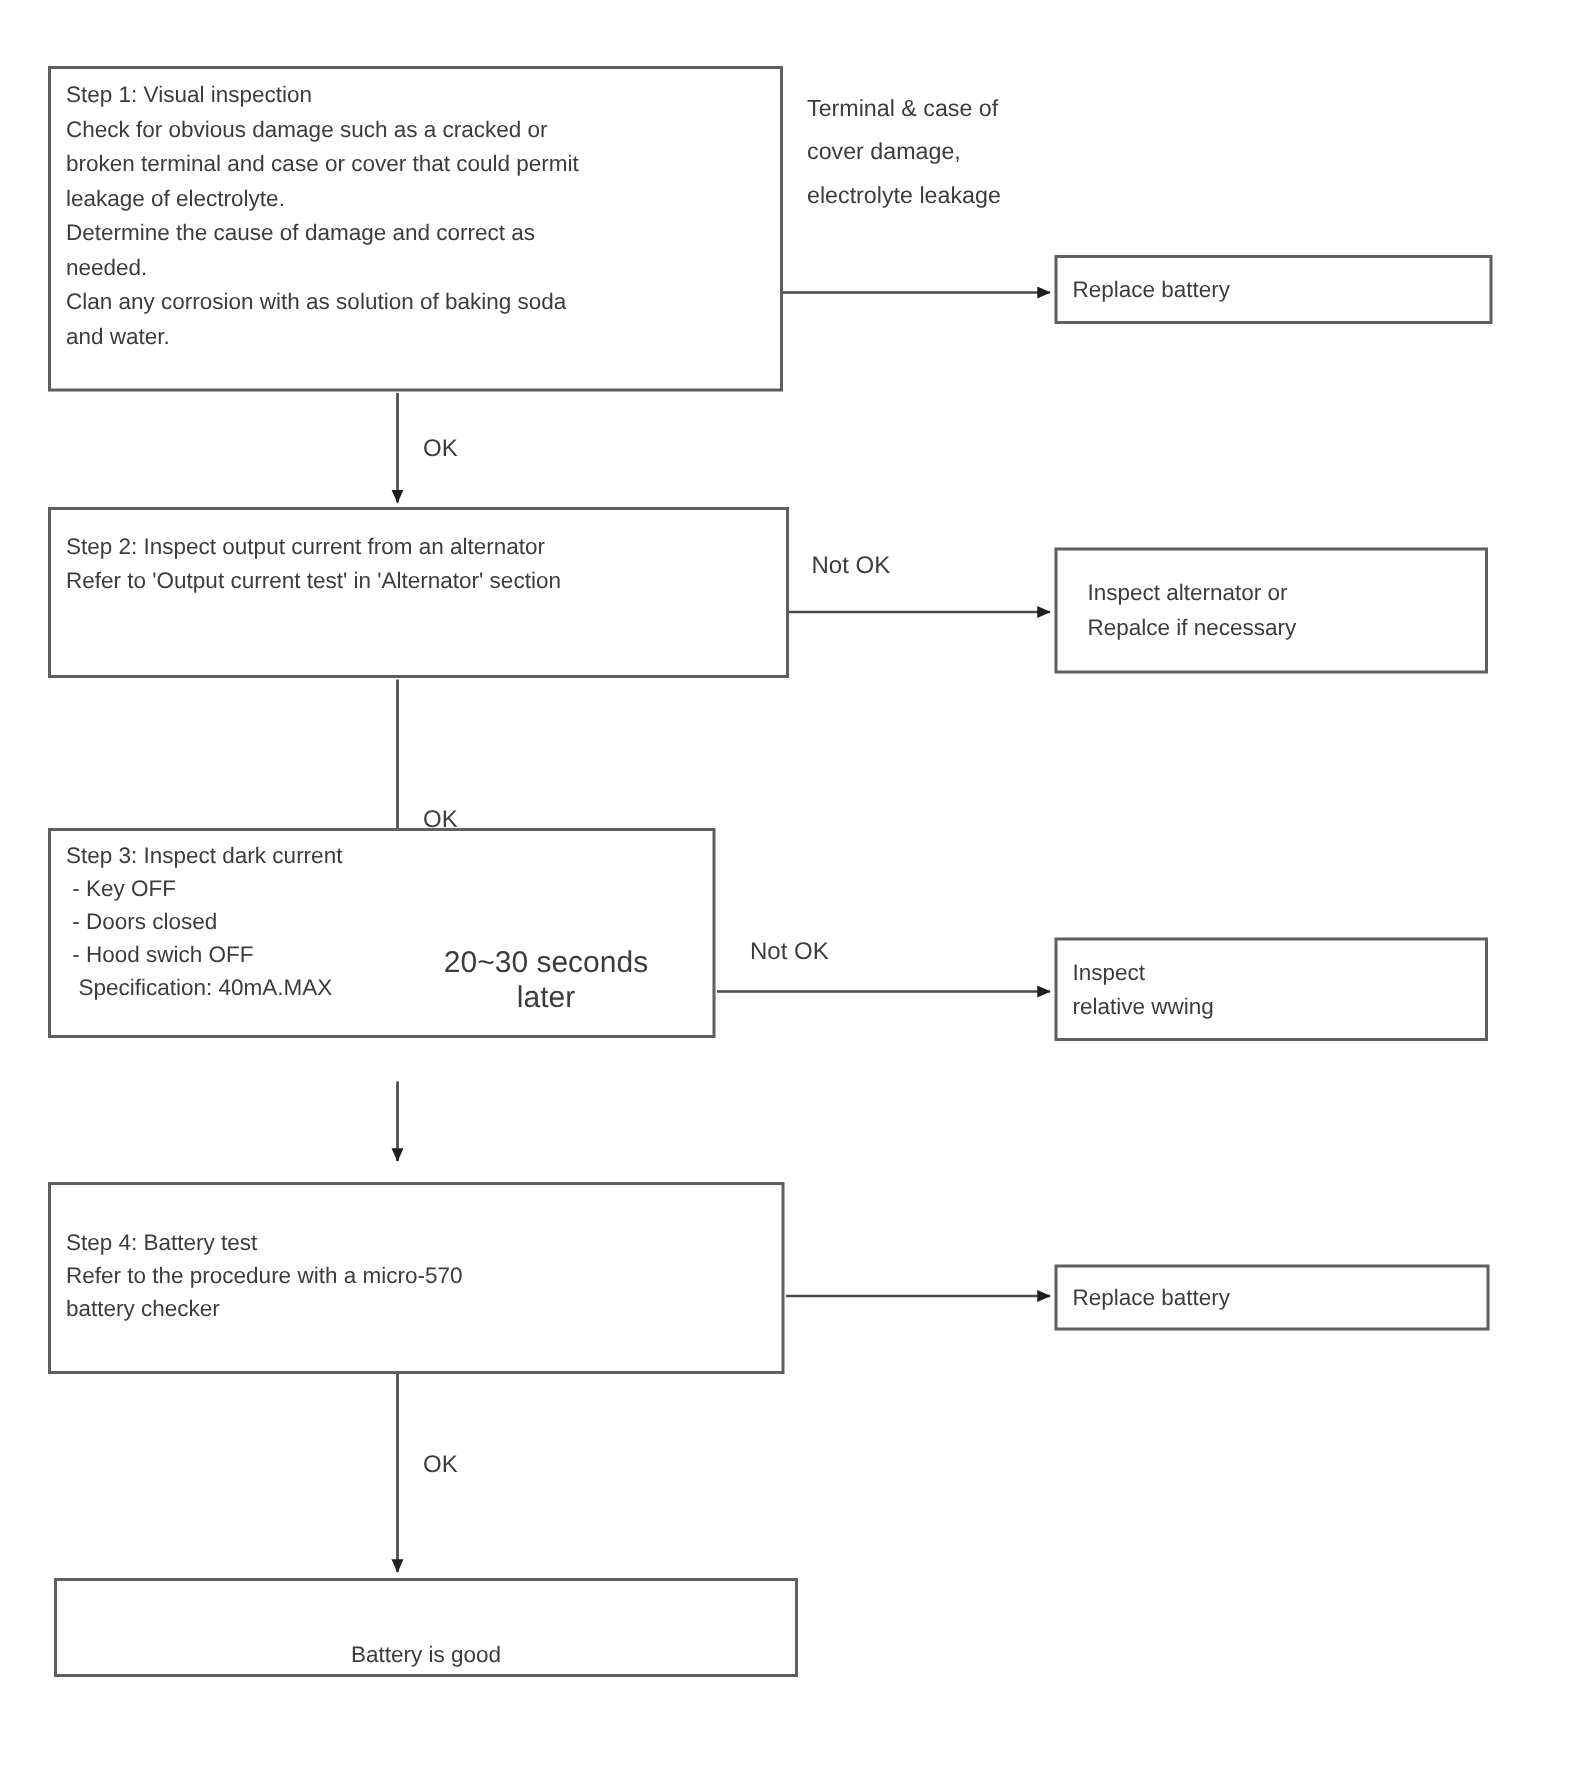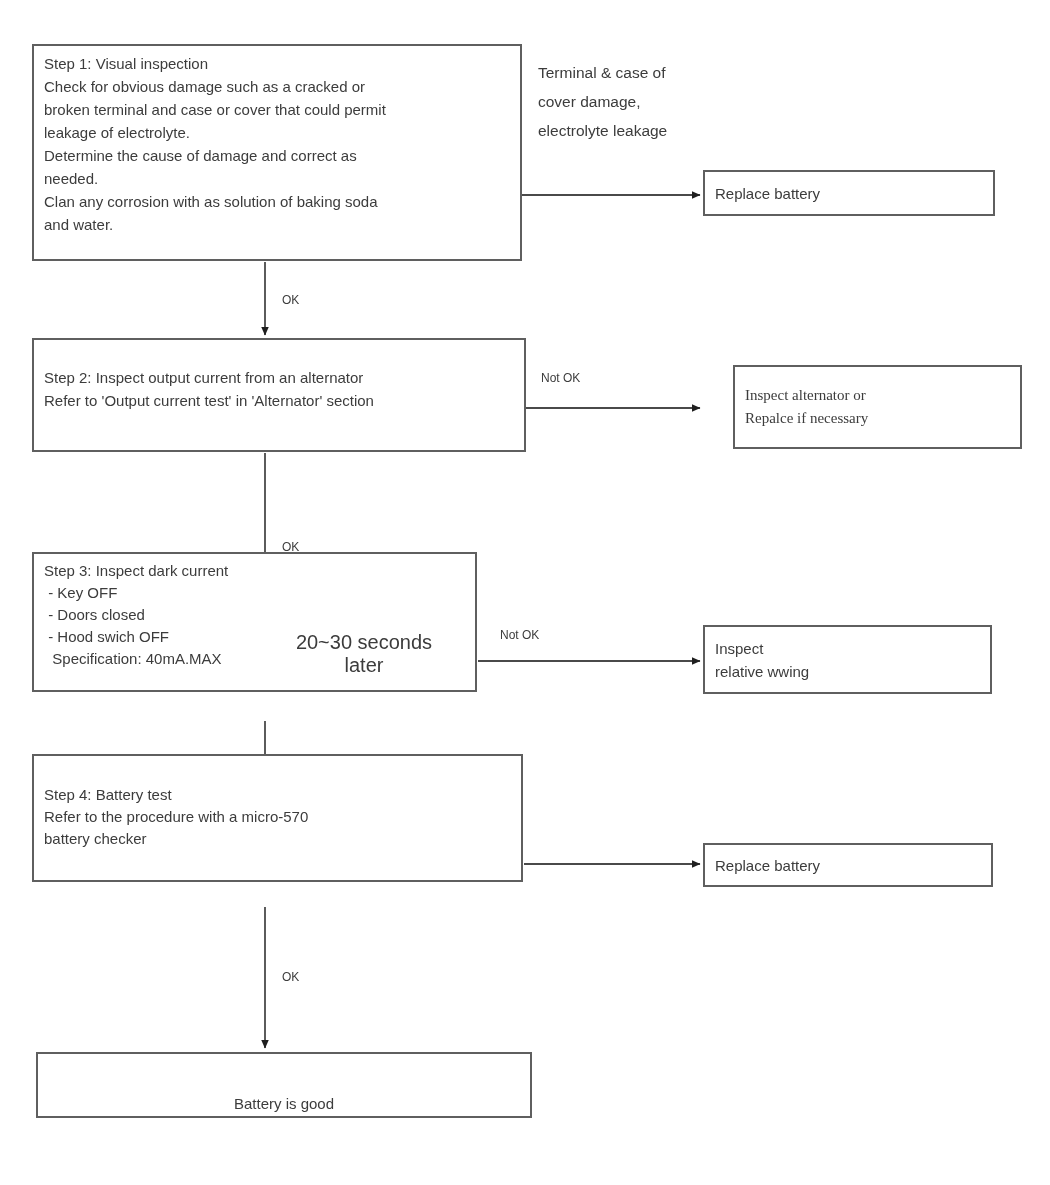--- a/index.html
+++ b/index.html
@@ -24,21 +24,21 @@
     box-sizing:border-box;
     background:var(--background);
   }
   .txt{
     white-space:pre-wrap;
     font-size:15px;
     line-height:23px;
   }
   .lbl{
     position:absolute;
-    font-size:12px;
+    font-size:16px;
     white-space:pre-wrap;
     line-height:20px;
   }
   .flexv{display:flex;flex-direction:column;justify-content:center;}
   #svg-layer{position:absolute;left:0;top:0;pointer-events:none;}
   .connector{stroke:var(--line);stroke-width:1.8;fill:none;}
   .bracket{stroke:var(--line);stroke-width:1.6;fill:none;}
   .arrhead{fill:var(--arrow);}
 </style>
 </head>
@@ -67,48 +67,48 @@
     <div class="txt">Step 1: Visual inspection
 Check for obvious damage such as a cracked or
 broken terminal and case or cover that could permit
 leakage of electrolyte.
 Determine the cause of damage and correct as
 needed.
 Clan any corrosion with as solution of baking soda
 and water.</div>
   </div>
 
-  <div class="box" style="left:32px;top:338px;width:494px;height:114px;padding:26px 10px;">
+  <div class="box" style="left:32px;top:338px;width:494px;height:114px;padding:13px 10px;">
     <div class="txt">Step 2: Inspect output current from an alternator
 Refer to 'Output current test' in 'Alternator' section</div>
   </div>
 
   <div class="box" style="left:32px;top:552px;width:445px;height:140px;padding:6px 10px;">
     <div class="txt" style="line-height:22px;">Step 3: Inspect dark current
  - Key OFF
  - Doors closed
  - Hood swich OFF
   Specification: 40mA.MAX</div>
   </div>
 
-  <div class="box" style="left:32px;top:754px;width:491px;height:128px;padding:28px 10px 16px;">
+  <div class="box" style="left:32px;top:788px;width:491px;height:128px;padding:28px 10px 16px;">
     <div class="txt" style="line-height:22px;">Step 4: Battery test
 Refer to the procedure with a micro-570
 battery checker</div>
   </div>
 
   <div class="box flexv" style="left:36px;top:1052px;width:496px;height:66px;align-items:center;">
     <div class="txt" style="text-align:center;margin-top:36px;">Battery is good</div>
   </div>
 
   <div class="box flexv" style="left:703px;top:170px;width:292px;height:46px;padding-left:10px;">
     <div class="txt">Replace battery</div>
   </div>
 
-  <div class="box flexv" style="left:733px;top:365px;width:289px;height:84px;padding-left:10px;font-family:Liberation Serif, serif;">
+  <div class="box flexv" style="left:703px;top:365px;width:289px;height:84px;padding-left:20px;">
     <div class="txt">Inspect alternator or
 Repalce if necessary</div>
   </div>
 
   <div class="box flexv" style="left:703px;top:625px;width:289px;height:69px;padding-left:10px;">
     <div class="txt">Inspect
 relative wwing</div>
   </div>
 
   <div class="box flexv" style="left:703px;top:843px;width:290px;height:44px;padding-left:10px;">

